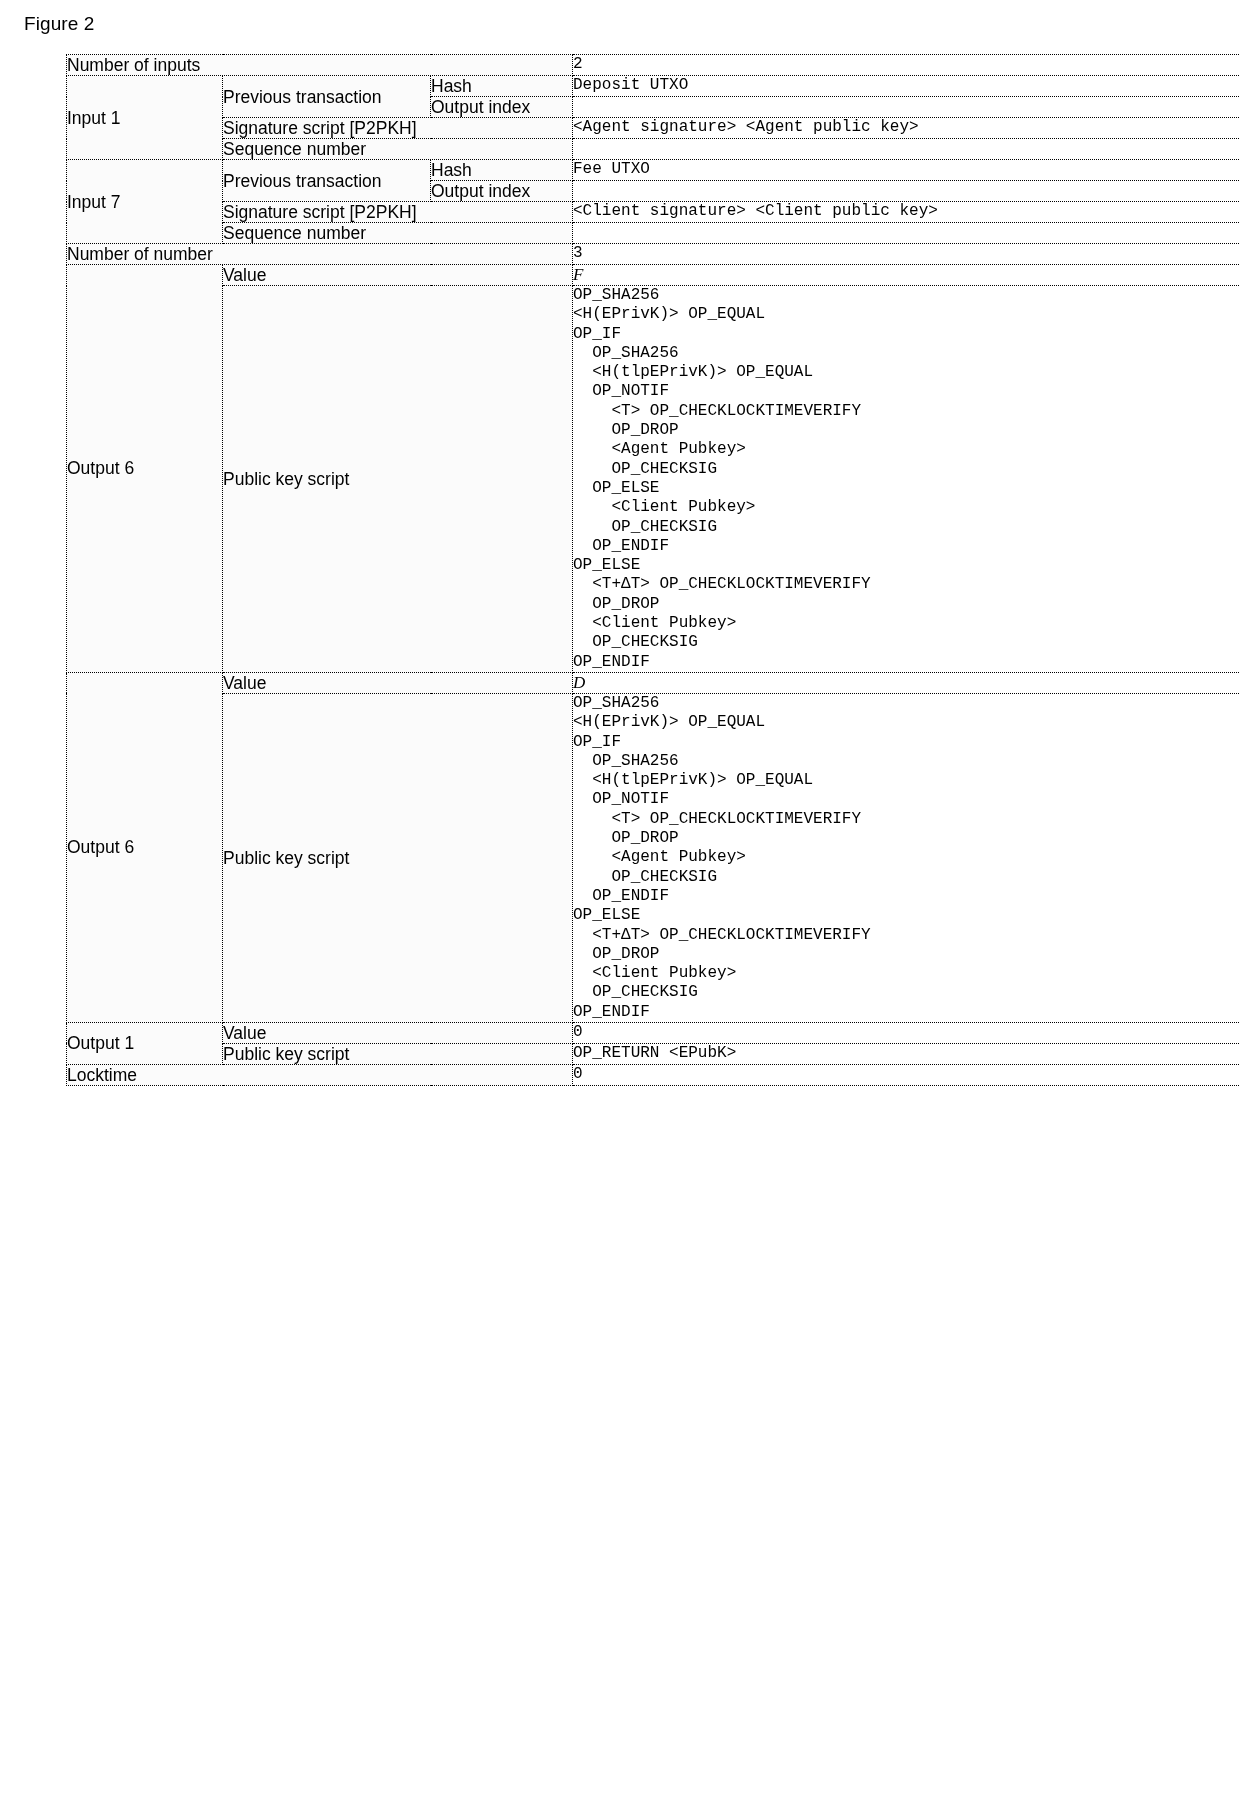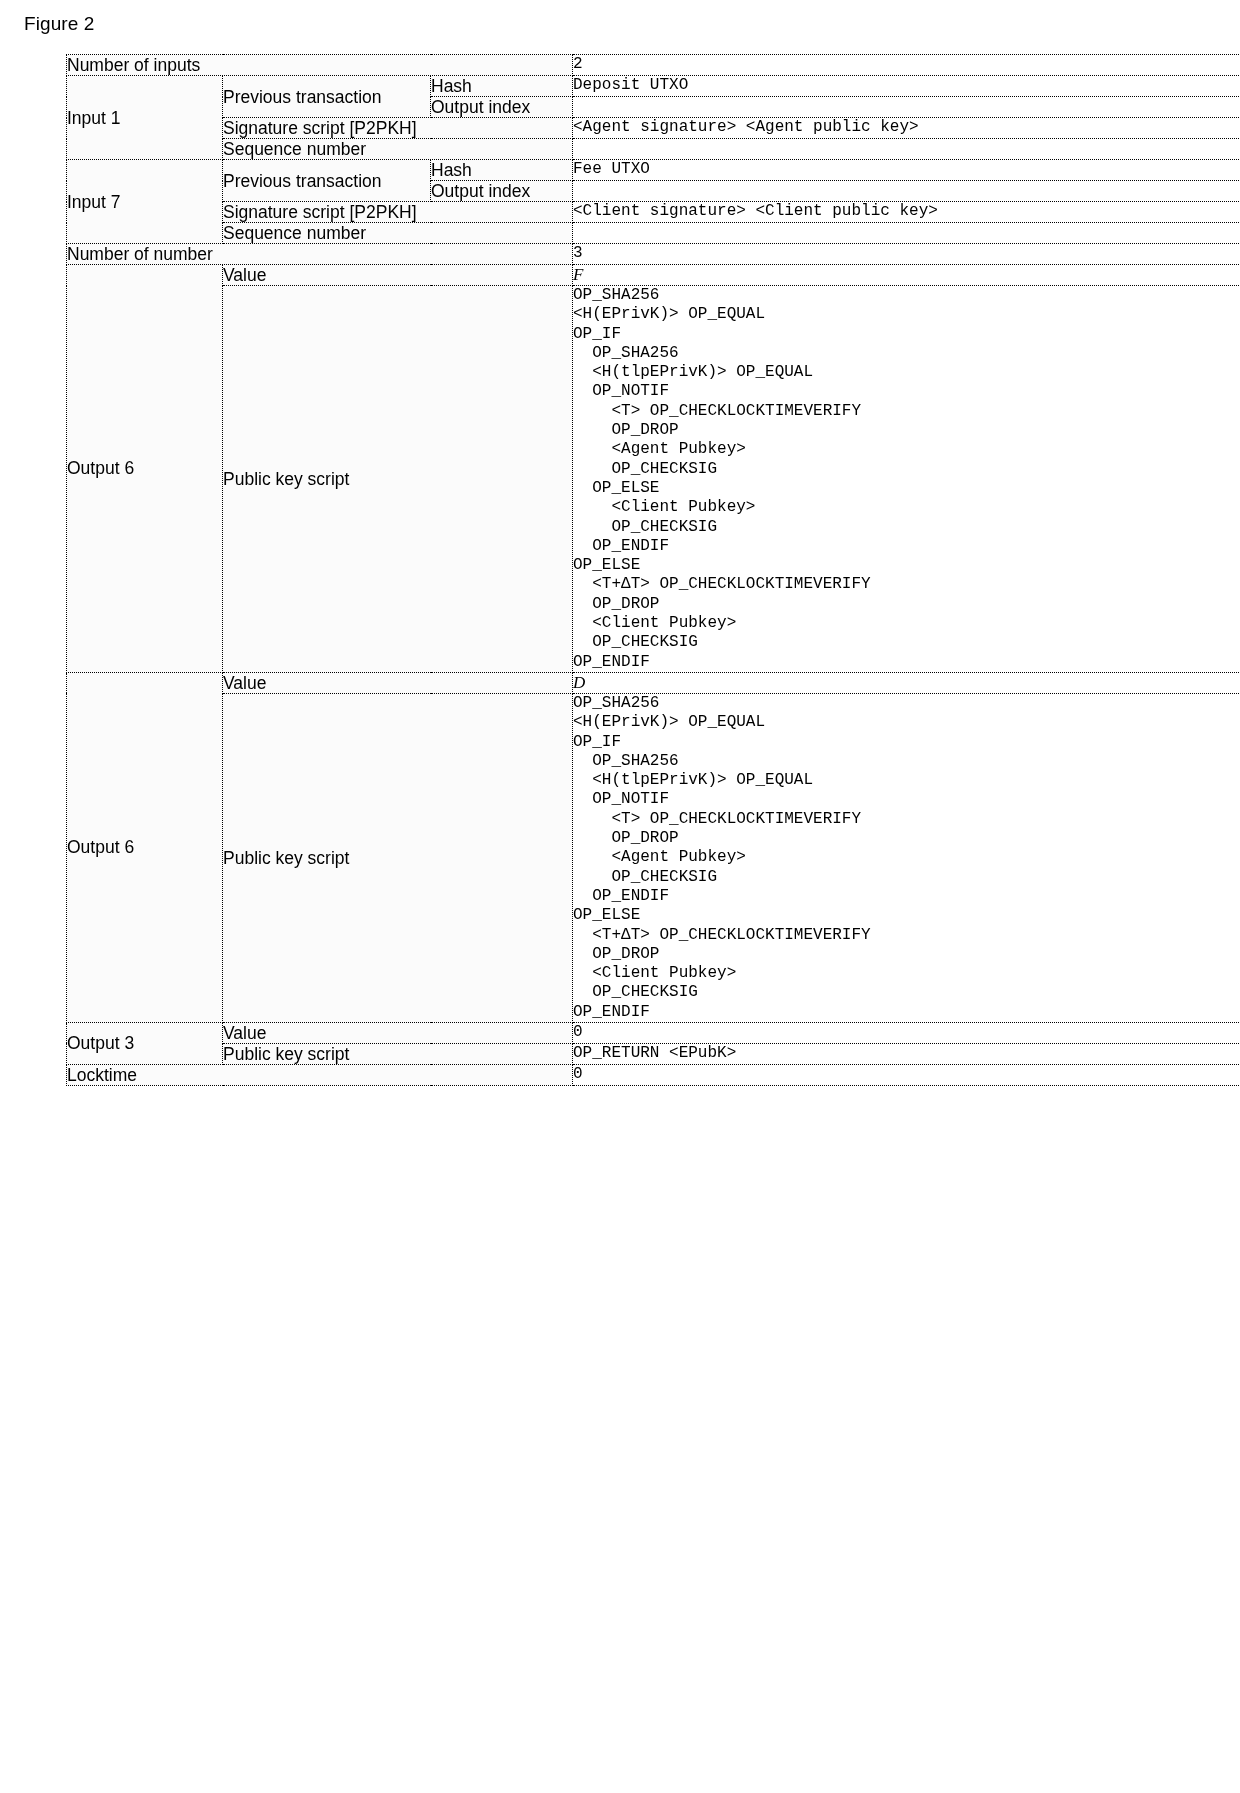--- a/index.html
+++ b/index.html
@@ -184,21 +184,21 @@
   OP_ENDIF
 OP_ELSE
   &lt;T+ΔT&gt; OP_CHECKLOCKTIMEVERIFY
   OP_DROP
   &lt;Client Pubkey&gt;
   OP_CHECKSIG
 OP_ENDIF</td>
       </tr>
 
       <tr>
-        <td class="lbl ctr-v" rowspan="2">Output 3</td>
+        <td class="lbl ctr-v" rowspan="2">Output 1</td>
         <td class="lbl" colspan="2">Value</td>
         <td class="val">0</td>
       </tr>
       <tr>
         <td class="lbl" colspan="2">Public key script</td>
         <td class="val">OP_RETURN &lt;EPubK&gt;</td>
       </tr>
 
       <tr>
         <td class="lbl" colspan="3">Locktime</td>

